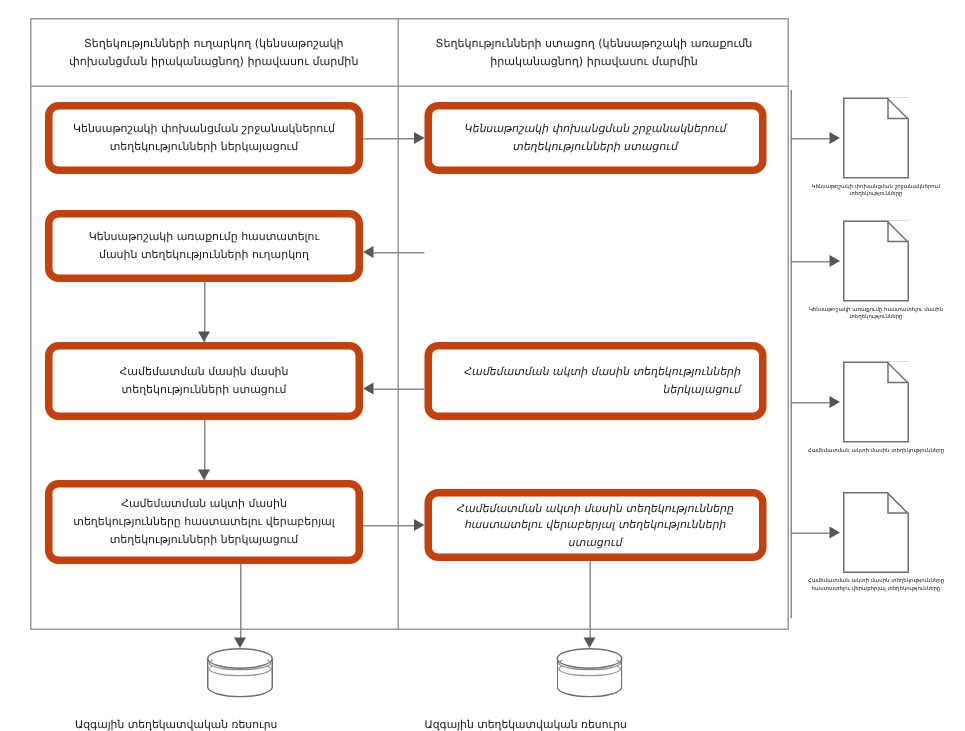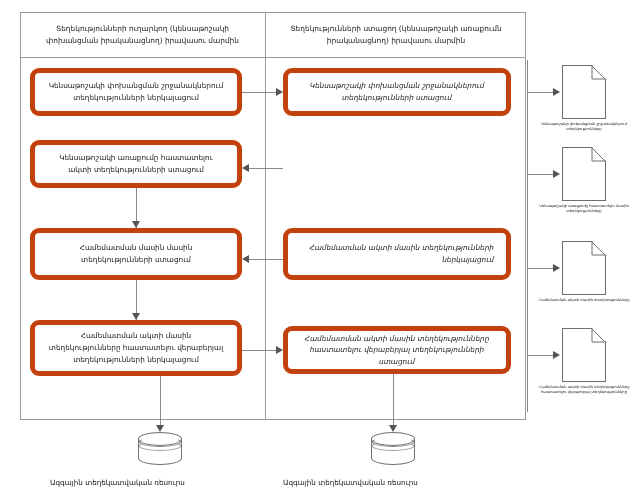--- a/index.html
+++ b/index.html
@@ -122,21 +122,21 @@
   <div class="head-divider"></div>
 
   <div class="col-head left">Տեղեկությունների ուղարկող (կենսաթոշակի փոխանցման իրականացնող) իրավասու մարմին</div>
   <div class="col-head right">Տեղեկությունների ստացող (կենսաթոշակի առաքումն իրականացնող) իրավասու մարմին</div>
 
   <div class="pbox l r1">Կենսաթոշակի փոխանցման շրջանակներում տեղեկությունների ներկայացում</div>
   <div class="pbox r r1">Կենսաթոշակի փոխանցման շրջանակներում տեղեկությունների ստացում</div>
   <div class="hline" style="left:242px;top:92px;width:34px;"></div>
   <div class="arrow-r" style="left:276px;top:88px;"></div>
 
-  <div class="pbox l r2">Կենսաթոշակի առաքումը հաստատելու ակտի տեղեկությունների ստացում</div>
+  <div class="pbox l r2">Կենսաթոշակի առաքումը հաստատելու մասին տեղեկությունների ուղարկող</div>
   <div class="hline" style="left:249px;top:168px;width:34px;"></div>
   <div class="arrow-l" style="left:242px;top:164px;"></div>
 
   <div class="pbox l r3">Համեմատման մասին մասին տեղեկությունների ստացում</div>
   <div class="pbox r rr3">Համեմատման ակտի մասին տեղեկությունների ներկայացում</div>
   <div class="hline" style="left:249px;top:259px;width:34px;"></div>
   <div class="arrow-l" style="left:242px;top:255px;"></div>
 
   <div class="pbox l r4">Համեմատման ակտի մասին տեղեկությունները հաստատելու վերաբերյալ տեղեկությունների ներկայացում</div>
   <div class="pbox r rr4">Համեմատման ակտի մասին տեղեկությունները հաստատելու վերաբերյալ տեղեկությունների ստացում</div>

